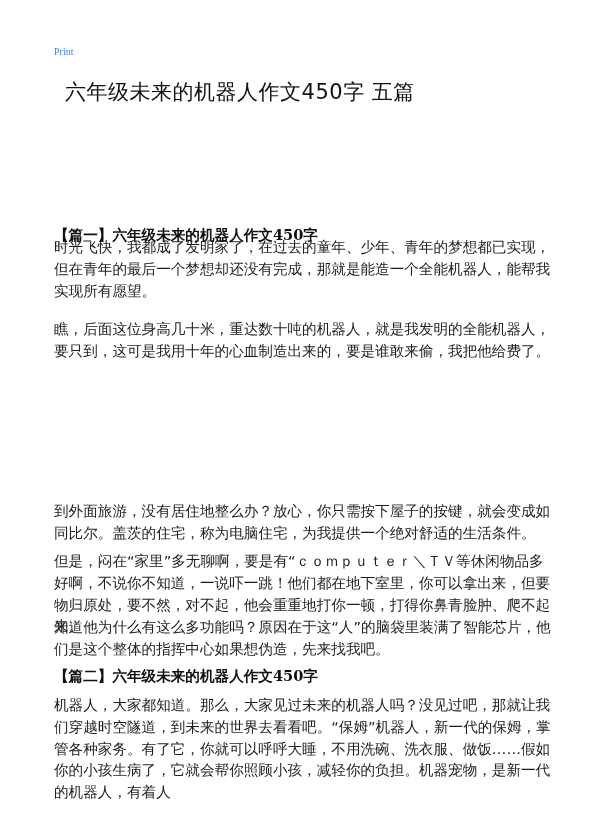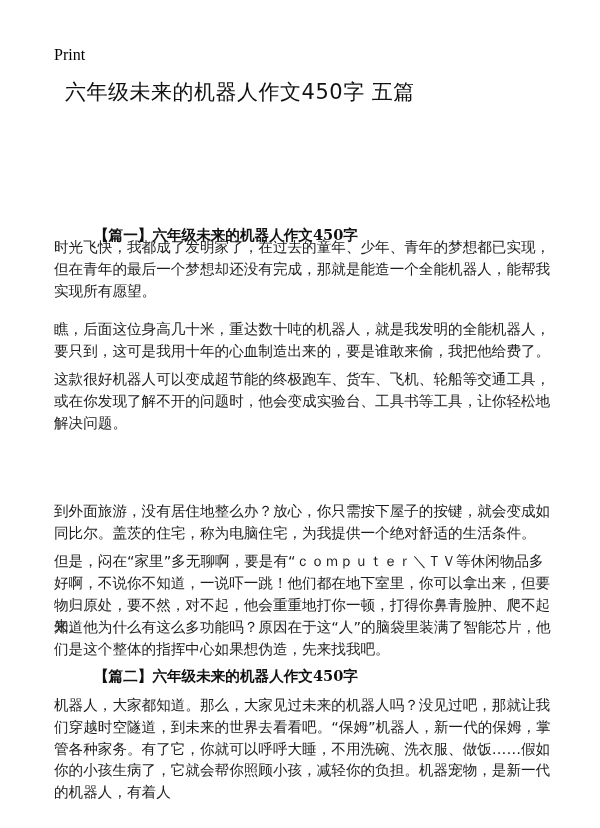--- a/index.html
+++ b/index.html
@@ -1,44 +1,43 @@
 <!DOCTYPE html>
 <html><head>
 <meta charset="utf-8">
 <style>
   html, body { margin: 0; padding: 0; background: #ffffff; }
   body { width: 600px; height: 828px; overflow: hidden; position: relative;
          font-family: "DejaVu Sans", "Liberation Sans", sans-serif; color: #1a1a1a; }
   .page { position: absolute; left: 0; top: 0; width: 600px; height: 828px; }
   .print { position: absolute; left: 54px; top: 46px; font-family: "Liberation Serif", serif;
-           font-size: 16px; color: #000000; }
+           font-size: 10px; color: #3b82f6; }
   .title { position: absolute; left: 0; width: 480px; top: 78px; text-align: center;
            font-size: 21px; color: #111; letter-spacing: 0.5px; }
   .block { position: absolute; left: 54px; width: 500px; font-size: 14.6px; line-height: 21.8px;
            color: #1d1d1d; word-break: break-all; }
   .block b { font-weight: bold; font-family: "DejaVu Serif", "Liberation Serif", serif; }
   .intro { top: 117px; }
   .heading { position: absolute; left: 54px; font-size: 14.6px; font-weight: bold;
-             font-family: "DejaVu Serif", "Liberation Serif", serif; color: #111; margin-left: 40px; }
+             font-family: "DejaVu Serif", "Liberation Serif", serif; color: #111; }
   .url { font-family: "Liberation Serif", serif; font-size: 14px; }
 </style>
 </head>
 <body>
 
 <div class="page">
   <div class="print">Print</div>
 
   <div class="title">六年级未来的机器人作文450字  五篇</div>
 
 
   <div class="heading" style="top:226px">【篇一】六年级未来的机器人作文450字</div>
 
   <div class="block" style="top:236px">时光飞快，我都成了发明家了，在过去的童年、少年、青年的梦想都已实现，但在青年的最后一个梦想却还没有完成，那就是能造一个全能机器人，能帮我实现所有愿望。</div>
   <div class="block" style="top:318px">瞧，后面这位身高几十米，重达数十吨的机器人，就是我发明的全能机器人，要只到，这可是我用十年的心血制造出来的，要是谁敢来偷，我把他给费了。</div>
-  <div class="block" style="top:368px">这款很好机器人可以变成超节能的终极跑车、货车、飞机、轮船等交通工具，或在你发现了解不开的问题时，他会变成实验台、工具书等工具，让你轻松地解决问题。</div>
   <div class="block" style="top:500px">到外面旅游，没有居住地整么办？放心，你只需按下屋子的按键，就会变成如同比尔。盖茨的住宅，称为电脑住宅，为我提供一个绝对舒适的生活条件。</div>
   <div class="block" style="top:550px">但是，闷在“家里”多无聊啊，要是有“ｃｏｍｐｕｔｅｒ＼ＴＶ等休闲物品多好啊，不说你不知道，一说吓一跳！他们都在地下室里，你可以拿出来，但要物归原处，要不然，对不起，他会重重地打你一顿，打得你鼻青脸肿、爬不起来。</div>
   <div class="block" style="top:616px">知道他为什么有这么多功能吗？原因在于这“人”的脑袋里装满了智能芯片，他们是这个整体的指挥中心如果想伪造，先来找我吧。</div>
 
   <div class="heading" style="top:667px">【篇二】六年级未来的机器人作文450字</div>
 
   <div class="block" style="top:694px">机器人，大家都知道。那么，大家见过未来的机器人吗？没见过吧，那就让我们穿越时空隧道，到未来的世界去看看吧。“保姆”机器人，新一代的保姆，掌管各种家务。有了它，你就可以呼呼大睡，不用洗碗、洗衣服、做饭……假如你的小孩生病了，它就会帮你照顾小孩，减轻你的负担。机器宠物，是新一代的机器人，有着人</div>
 </div>
 
 </body></html>

